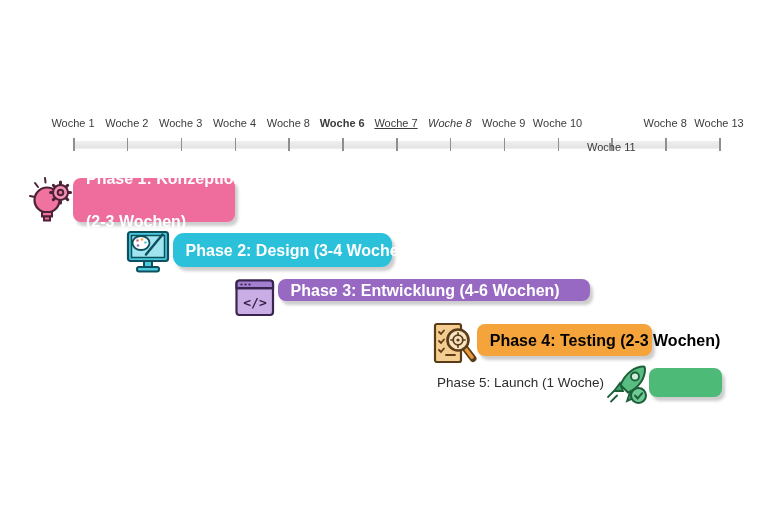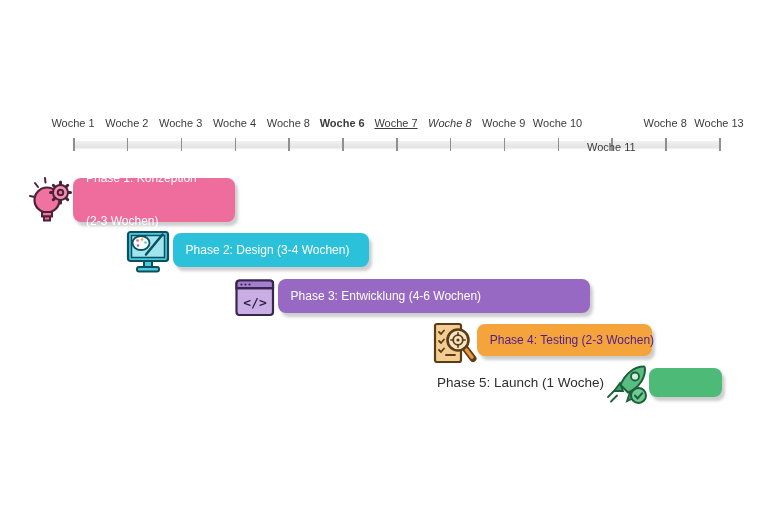--- a/index.html
+++ b/index.html
@@ -20,21 +20,21 @@
   .tick{
     position:absolute;top:138px;width:1.5px;height:13px;background:#8f8f8f;
   }
   
   .bar{
     position:absolute;border-radius:8px;box-sizing:border-box;
     display:flex;flex-direction:column;justify-content:center;
     padding-left:13px;box-shadow:3px 4px 3px rgba(90,90,90,0.30);
   }
   .bar-line{
-    color:#ffffff;font-size:12px;font-weight:400;line-height:17px;white-space:nowrap;
+    color:#ffffff;font-size:16px;font-weight:700;line-height:17px;white-space:nowrap;
   }
   .icon{position:absolute;}
   .outside-label{
     position:absolute;top:375px;left:414px;width:190px;text-align:right;
     font-size:13.5px;color:#2e2e2e;white-space:nowrap;
   }
 </style>
 </head>
 <body>
 
@@ -68,28 +68,28 @@
       <div class="week-label" style="left: 665.167px;">Woche 8</div>
       <div class="tick" style="left: 719px;"></div>
       <div class="week-label" style="left: 719px;">Woche 13</div>
     </div>
 
   <div id="bars">
       <div class="bar" style="left: 73px; width: 161.5px; top: 178px; height: 44px; background: rgb(238, 109, 157);">
         <div class="bar-line" style="color: rgb(255, 255, 255);">Phase 1: Konzeption</div>
         <div class="bar-line" style="color: rgb(255, 255, 255); margin-top: 26px;">(2-3 Wochen)</div>
       </div>
-      <div class="bar" style="left: 172.592px; width: 196px; top: 233px; height: 34px; background: rgb(44, 193, 218);">
+      <div class="bar" style="left: 172.592px; width: 219px; top: 233px; height: 34px; background: rgb(44, 193, 218); border-radius: 11px;">
         <div class="bar-line" style="color: rgb(255, 255, 255);">Phase 2: Design (3-4 Wochen)</div>
       </div>
-      <div class="bar" style="left: 277.567px; width: 312.233px; top: 279px; height: 34px; background: rgb(151, 105, 194);">
+      <div class="bar" style="left: 277.567px; width: 312.233px; top: 279px; height: 22px; background: rgb(151, 105, 194);">
         <div class="bar-line" style="color: rgb(255, 255, 255);">Phase 3: Entwicklung (4-6 Wochen)</div>
       </div>
       <div class="bar" style="left: 476.75px; width: 174.958px; top: 324px; height: 32px; background: rgb(245, 164, 59);">
-        <div class="bar-line" style="color: #4c1d95;">Phase 4: Testing (2-3 Wochen)</div>
+        <div class="bar-line" style="color: #000000;">Phase 4: Testing (2-3 Wochen)</div>
       </div>
       <div class="bar" style="left: 649.017px; width: 72.675px; top: 368px; height: 29px; background: rgb(78, 186, 119);"></div>
     </div>
 
   <div class="outside-label">Phase 5: Launch (1 Woche)</div>
 
   <svg class="icon" style="left:27px;top:176px" width="47" height="49" viewBox="0 0 47 49">
     <g stroke="#4d2138" stroke-width="2" stroke-linecap="round">
       <line x1="8" y1="7" x2="11" y2="11"></line>
       <line x1="3" y1="20" x2="8" y2="21"></line>

